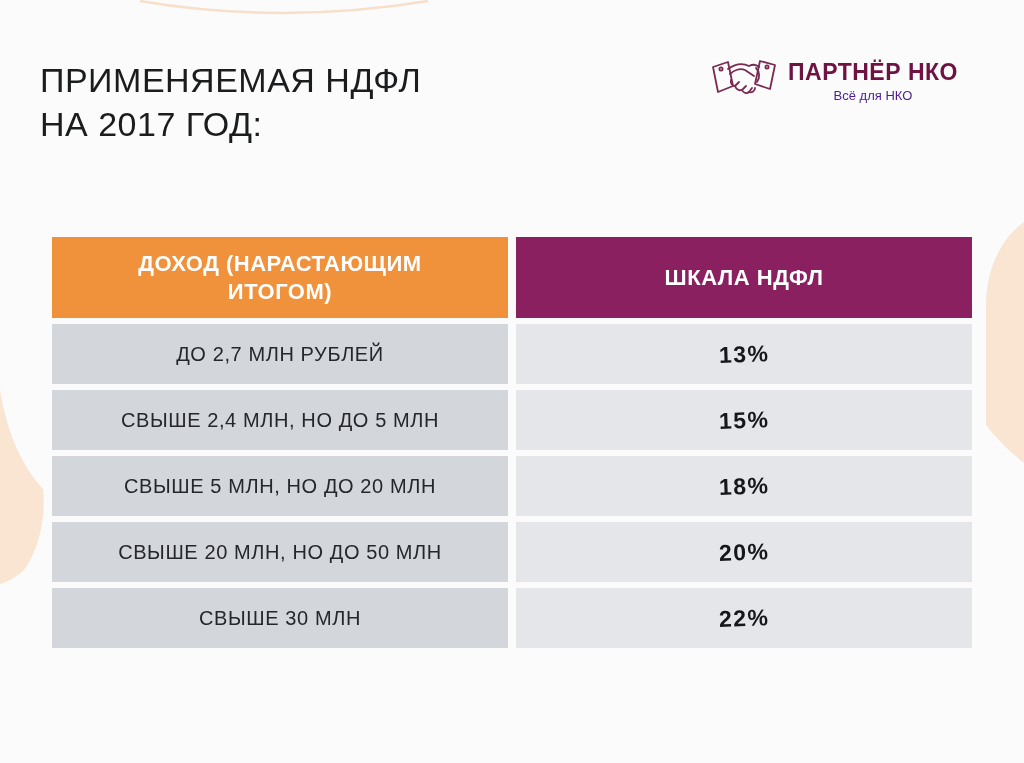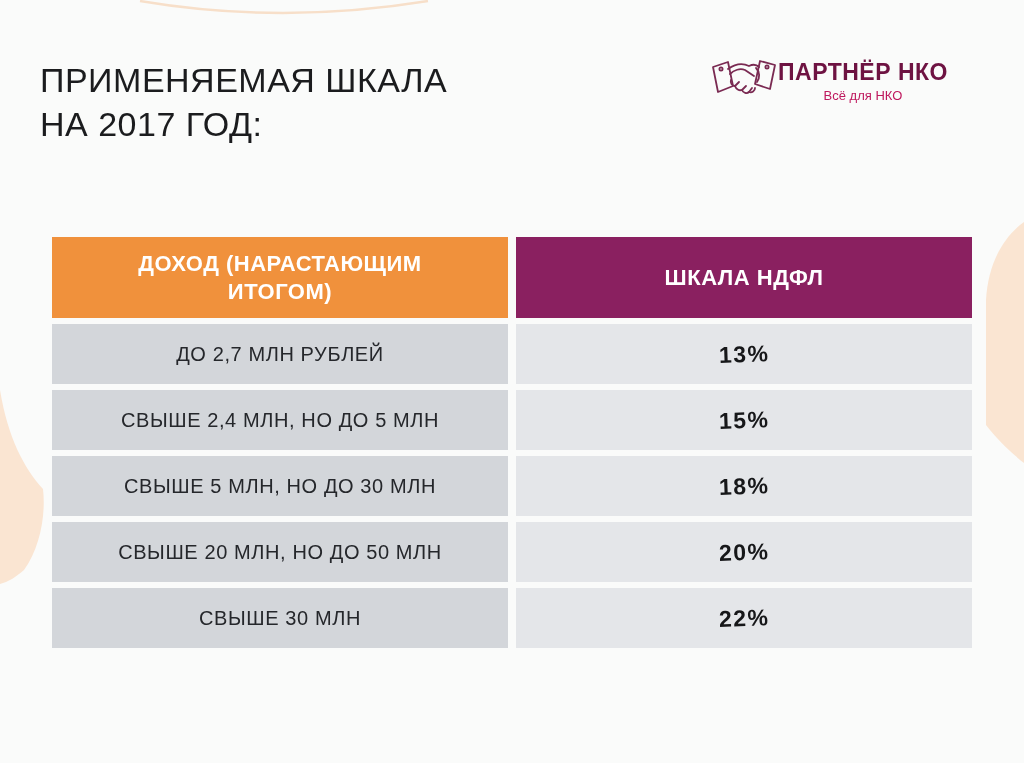--- a/index.html
+++ b/index.html
@@ -16,30 +16,30 @@
   .title{
     position:absolute;left:40px;top:58px;margin:0;
     font-size:34px;line-height:44px;font-weight:500;
     color:#1b1c1e;letter-spacing:0.5px;
   }
   .title .line{display:block;}
 
   
   .logo{
     position:absolute;left:710px;top:56px;
-    display:flex;align-items:center;justify-content:flex-end;
+    display:flex;align-items:center;gap:10px;justify-content:flex-end;
   }
   .logo-icon{width:68px;height:50px;flex:0 0 auto;}
   .logo-text{display:flex;flex-direction:column;align-items:center;}
   .logo-name{
     font-size:23px;font-weight:bold;color:#6e1342;letter-spacing:0.5px;
     white-space:nowrap;
   }
   .logo-tagline{
-    font-size:13px;color:#be185d;margin-top:2px;
+    font-size:13px;color:#4c1d95;margin-top:2px;
   }
 
   
   .table{
     position:absolute;left:52px;top:237px;
     display:grid;
     grid-template-columns:456px 456px;
     grid-template-rows:81px repeat(5,60px);
     column-gap:8px;row-gap:6px;
   }
@@ -68,21 +68,21 @@
 
 <div class="canvas">
 
   <svg class="bg" viewBox="0 0 1024 763" aria-hidden="true">
     <path d="M140,1 C235,17 330,17 428,1" fill="none" stroke="#f7dfc9" stroke-width="2.5"></path>
     <path d="M1024,222 C1004,236 988,263 986,300 L986,425 C996,438 1010,452 1024,463 Z" fill="#fae5d2"></path>
     <path d="M0,390 C8,438 24,468 43,489 C46,515 40,548 24,570 C16,577 8,582 0,584 Z" fill="#fae5d2"></path>
   </svg>
 
   <h1 class="title">
-    <span class="line">ПРИМЕНЯЕМАЯ ШКАЛА</span>
+    <span class="line">ПРИМЕНЯЕМАЯ НДФЛ</span>
     <span class="line">НА 2017 ГОД:</span>
   </h1>
 
   <div class="logo">
     <svg class="logo-icon" viewBox="0 0 68 50" fill="none" stroke="#7a2a52" stroke-width="1.8" stroke-linecap="round" stroke-linejoin="round">
 
       <path d="M3,11 L18,6 L23,30 L8,36 Z"></path>
       <circle cx="11" cy="13" r="1.6"></circle>
 
       <path d="M65,9 L50,5 L45,28 L60,33 Z"></path>
@@ -107,21 +107,21 @@
     <div class="cell cell-income">ДО 2,7 МЛН РУБЛЕЙ</div>
     <div class="cell cell-rate">
         <span class="val">13%</span>
       </div>
 
     <div class="cell cell-income">СВЫШЕ 2,4 МЛН, НО ДО 5 МЛН</div>
     <div class="cell cell-rate">
         <span class="val">15%</span>
       </div>
 
-    <div class="cell cell-income">СВЫШЕ 5 МЛН, НО ДО 30 МЛН</div>
+    <div class="cell cell-income">СВЫШЕ 5 МЛН, НО ДО 20 МЛН</div>
     <div class="cell cell-rate">
         <span class="val">18%</span>
       </div>
 
     <div class="cell cell-income">СВЫШЕ 20 МЛН, НО ДО 50 МЛН</div>
     <div class="cell cell-rate">
         <span class="val">20%</span>
       </div>
 
     <div class="cell cell-income">СВЫШЕ 30 МЛН</div>

